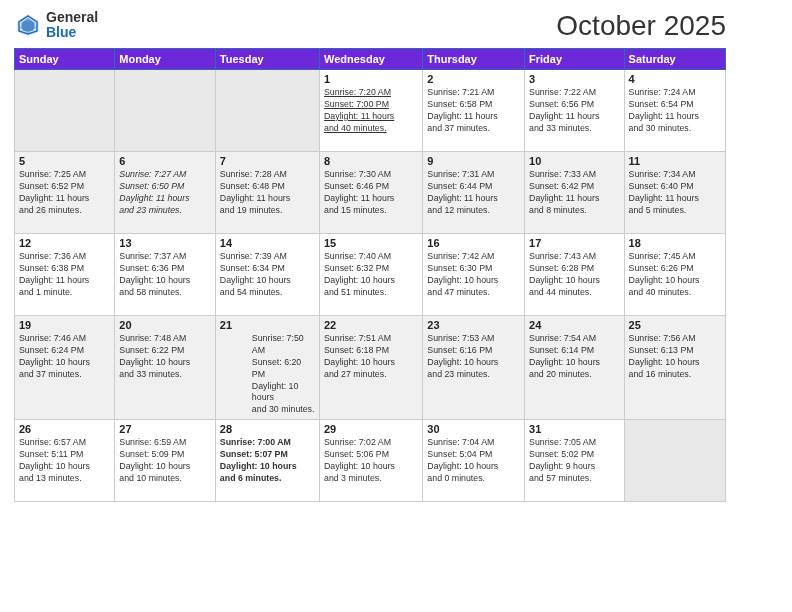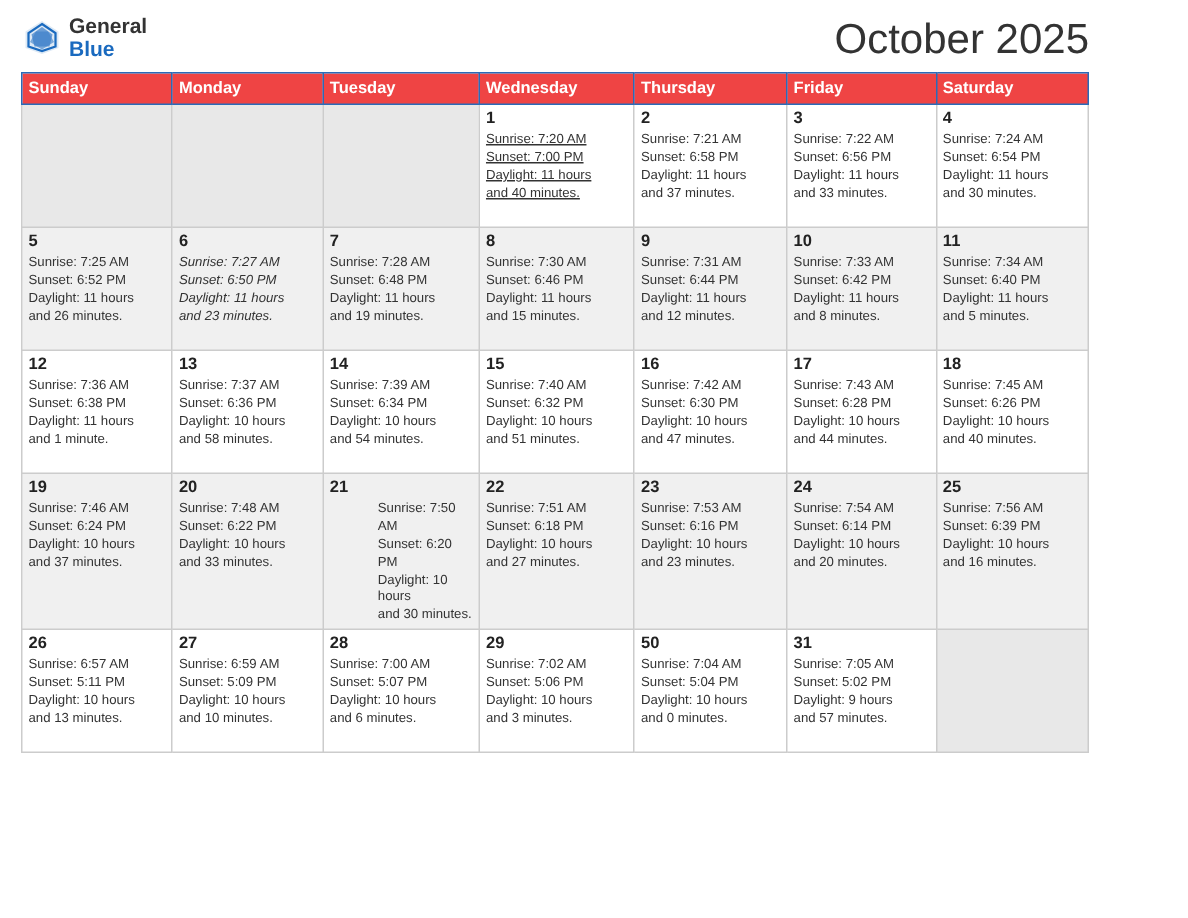--- a/index.html
+++ b/index.html
@@ -41,21 +41,21 @@
     .location {
       font-size: 13px;
       color: #555;
     }
     .calendar {
       width: 100%;
       border-collapse: collapse;
       border: 1px solid #ccc;
     }
     .calendar th {
-      background: #ef4444;
+      background: #6d28d9;
       color: #fff;
       font-size: 11px;
       font-weight: bold;
       padding: 4px 4px;
       text-align: left;
       border: 1px solid #2a6ab8;
     }
     .calendar td {
       width: 109px;
       vertical-align: top;
@@ -295,21 +295,21 @@
           <td>
             <div class="day-number">24</div>
             <div class="day-info" style="white-space: pre-line;">Sunrise: 7:54 AM
 Sunset: 6:14 PM
 Daylight: 10 hours
 and 20 minutes.</div>
           </td>
           <td>
             <div class="day-number">25</div>
             <div class="day-info" style="white-space: pre-line;">Sunrise: 7:56 AM
-Sunset: 6:39 PM
+Sunset: 6:13 PM
 Daylight: 10 hours
 and 16 minutes.</div>
           </td>
         </tr>
         <tr>
           <td>
             <div class="day-number">26</div>
             <div class="day-info" style="white-space: pre-line;">Sunrise: 6:57 AM
 Sunset: 5:11 PM
 Daylight: 10 hours
@@ -317,34 +317,34 @@
           </td>
           <td>
             <div class="day-number">27</div>
             <div class="day-info" style="white-space: pre-line;">Sunrise: 6:59 AM
 Sunset: 5:09 PM
 Daylight: 10 hours
 and 10 minutes.</div>
           </td>
           <td>
             <div class="day-number">28</div>
-            <div class="day-info" style="white-space: pre-line;">Sunrise: 7:00 AM
+            <div class="day-info" style="white-space: pre-line; font-weight: bold;">Sunrise: 7:00 AM
 Sunset: 5:07 PM
 Daylight: 10 hours
 and 6 minutes.</div>
           </td>
           <td>
             <div class="day-number">29</div>
             <div class="day-info" style="white-space: pre-line;">Sunrise: 7:02 AM
 Sunset: 5:06 PM
 Daylight: 10 hours
 and 3 minutes.</div>
           </td>
           <td>
-            <div class="day-number">50</div>
+            <div class="day-number">30</div>
             <div class="day-info" style="white-space: pre-line;">Sunrise: 7:04 AM
 Sunset: 5:04 PM
 Daylight: 10 hours
 and 0 minutes.</div>
           </td>
           <td>
             <div class="day-number">31</div>
             <div class="day-info" style="white-space: pre-line;">Sunrise: 7:05 AM
 Sunset: 5:02 PM
 Daylight: 9 hours

